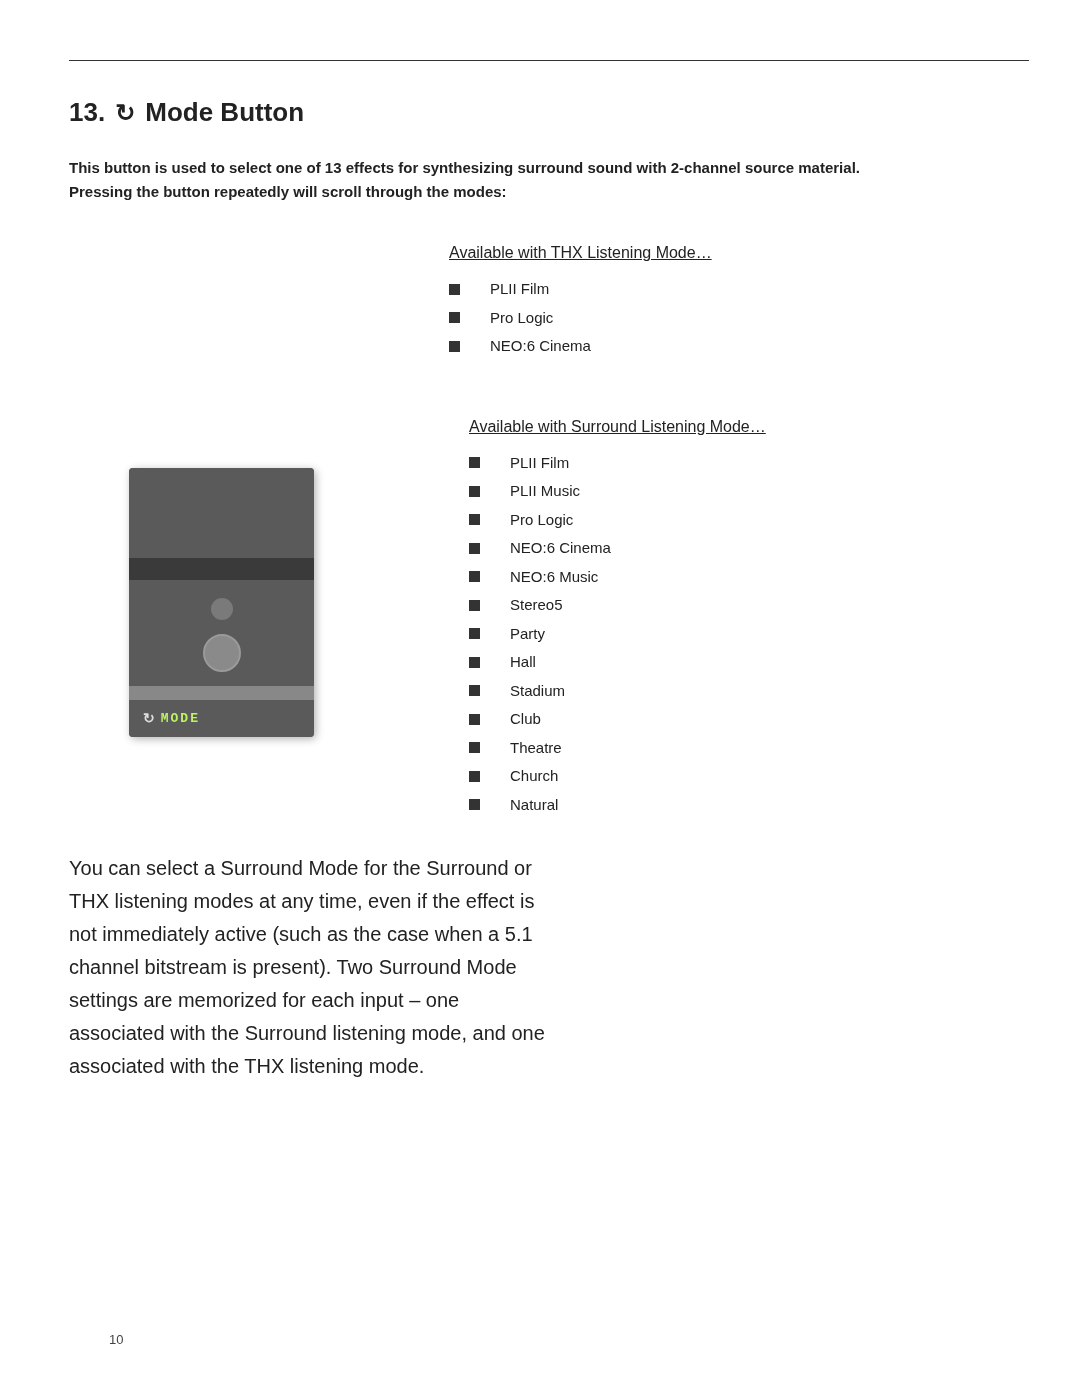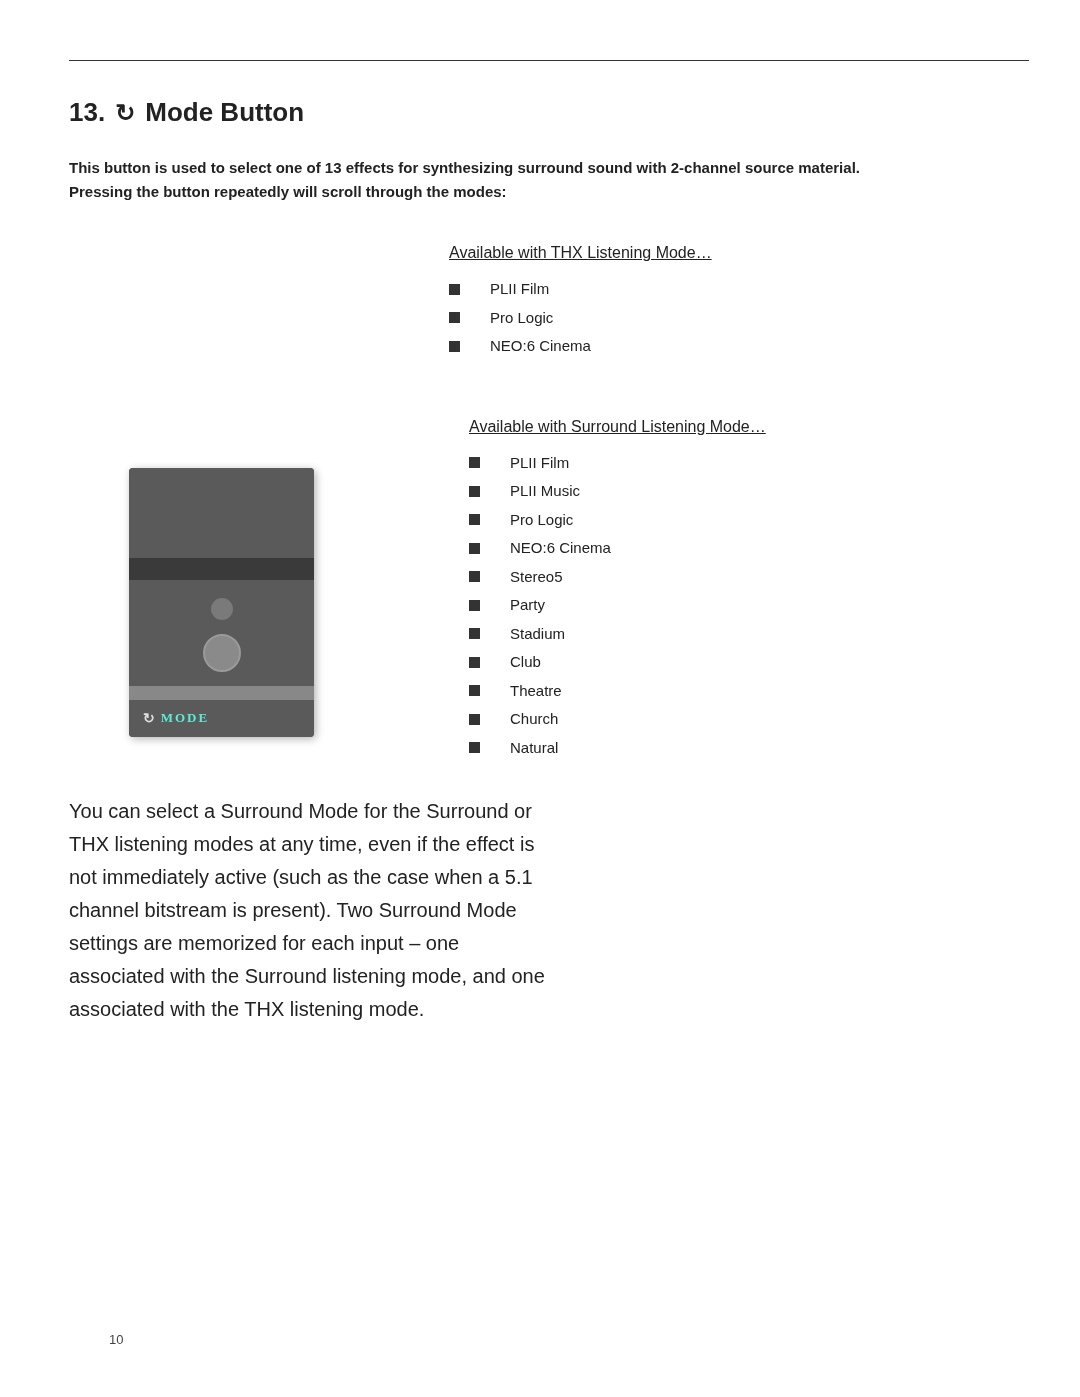--- a/index.html
+++ b/index.html
@@ -169,22 +169,22 @@
 
     .device-label-bar {
       background: #5a5a5a;
       padding: 10px 14px;
       display: flex;
       align-items: center;
       gap: 6px;
     }
 
     .device-label-text {
-      color: #5eead4;
-      font-family: Liberation Serif, serif;
+      color: #bef264;
+      font-family: Liberation Mono, monospace;
       font-size: 13px;
       font-weight: bold;
       letter-spacing: 2px;
     }
 
     .device-c-icon {
       color: #ddd;
       font-size: 14px;
       font-weight: bold;
     }
@@ -283,25 +283,33 @@
           <li>
             <span class="bullet-square"></span>
             <span>Pro Logic</span>
           </li>
           <li>
             <span class="bullet-square"></span>
             <span>NEO:6 Cinema</span>
           </li>
           <li>
             <span class="bullet-square"></span>
+            <span>NEO:6 Music</span>
+          </li>
+          <li>
+            <span class="bullet-square"></span>
             <span>Stereo5</span>
           </li>
           <li>
             <span class="bullet-square"></span>
             <span>Party</span>
+          </li>
+          <li>
+            <span class="bullet-square"></span>
+            <span>Hall</span>
           </li>
           <li>
             <span class="bullet-square"></span>
             <span>Stadium</span>
           </li>
           <li>
             <span class="bullet-square"></span>
             <span>Club</span>
           </li>
           <li>

